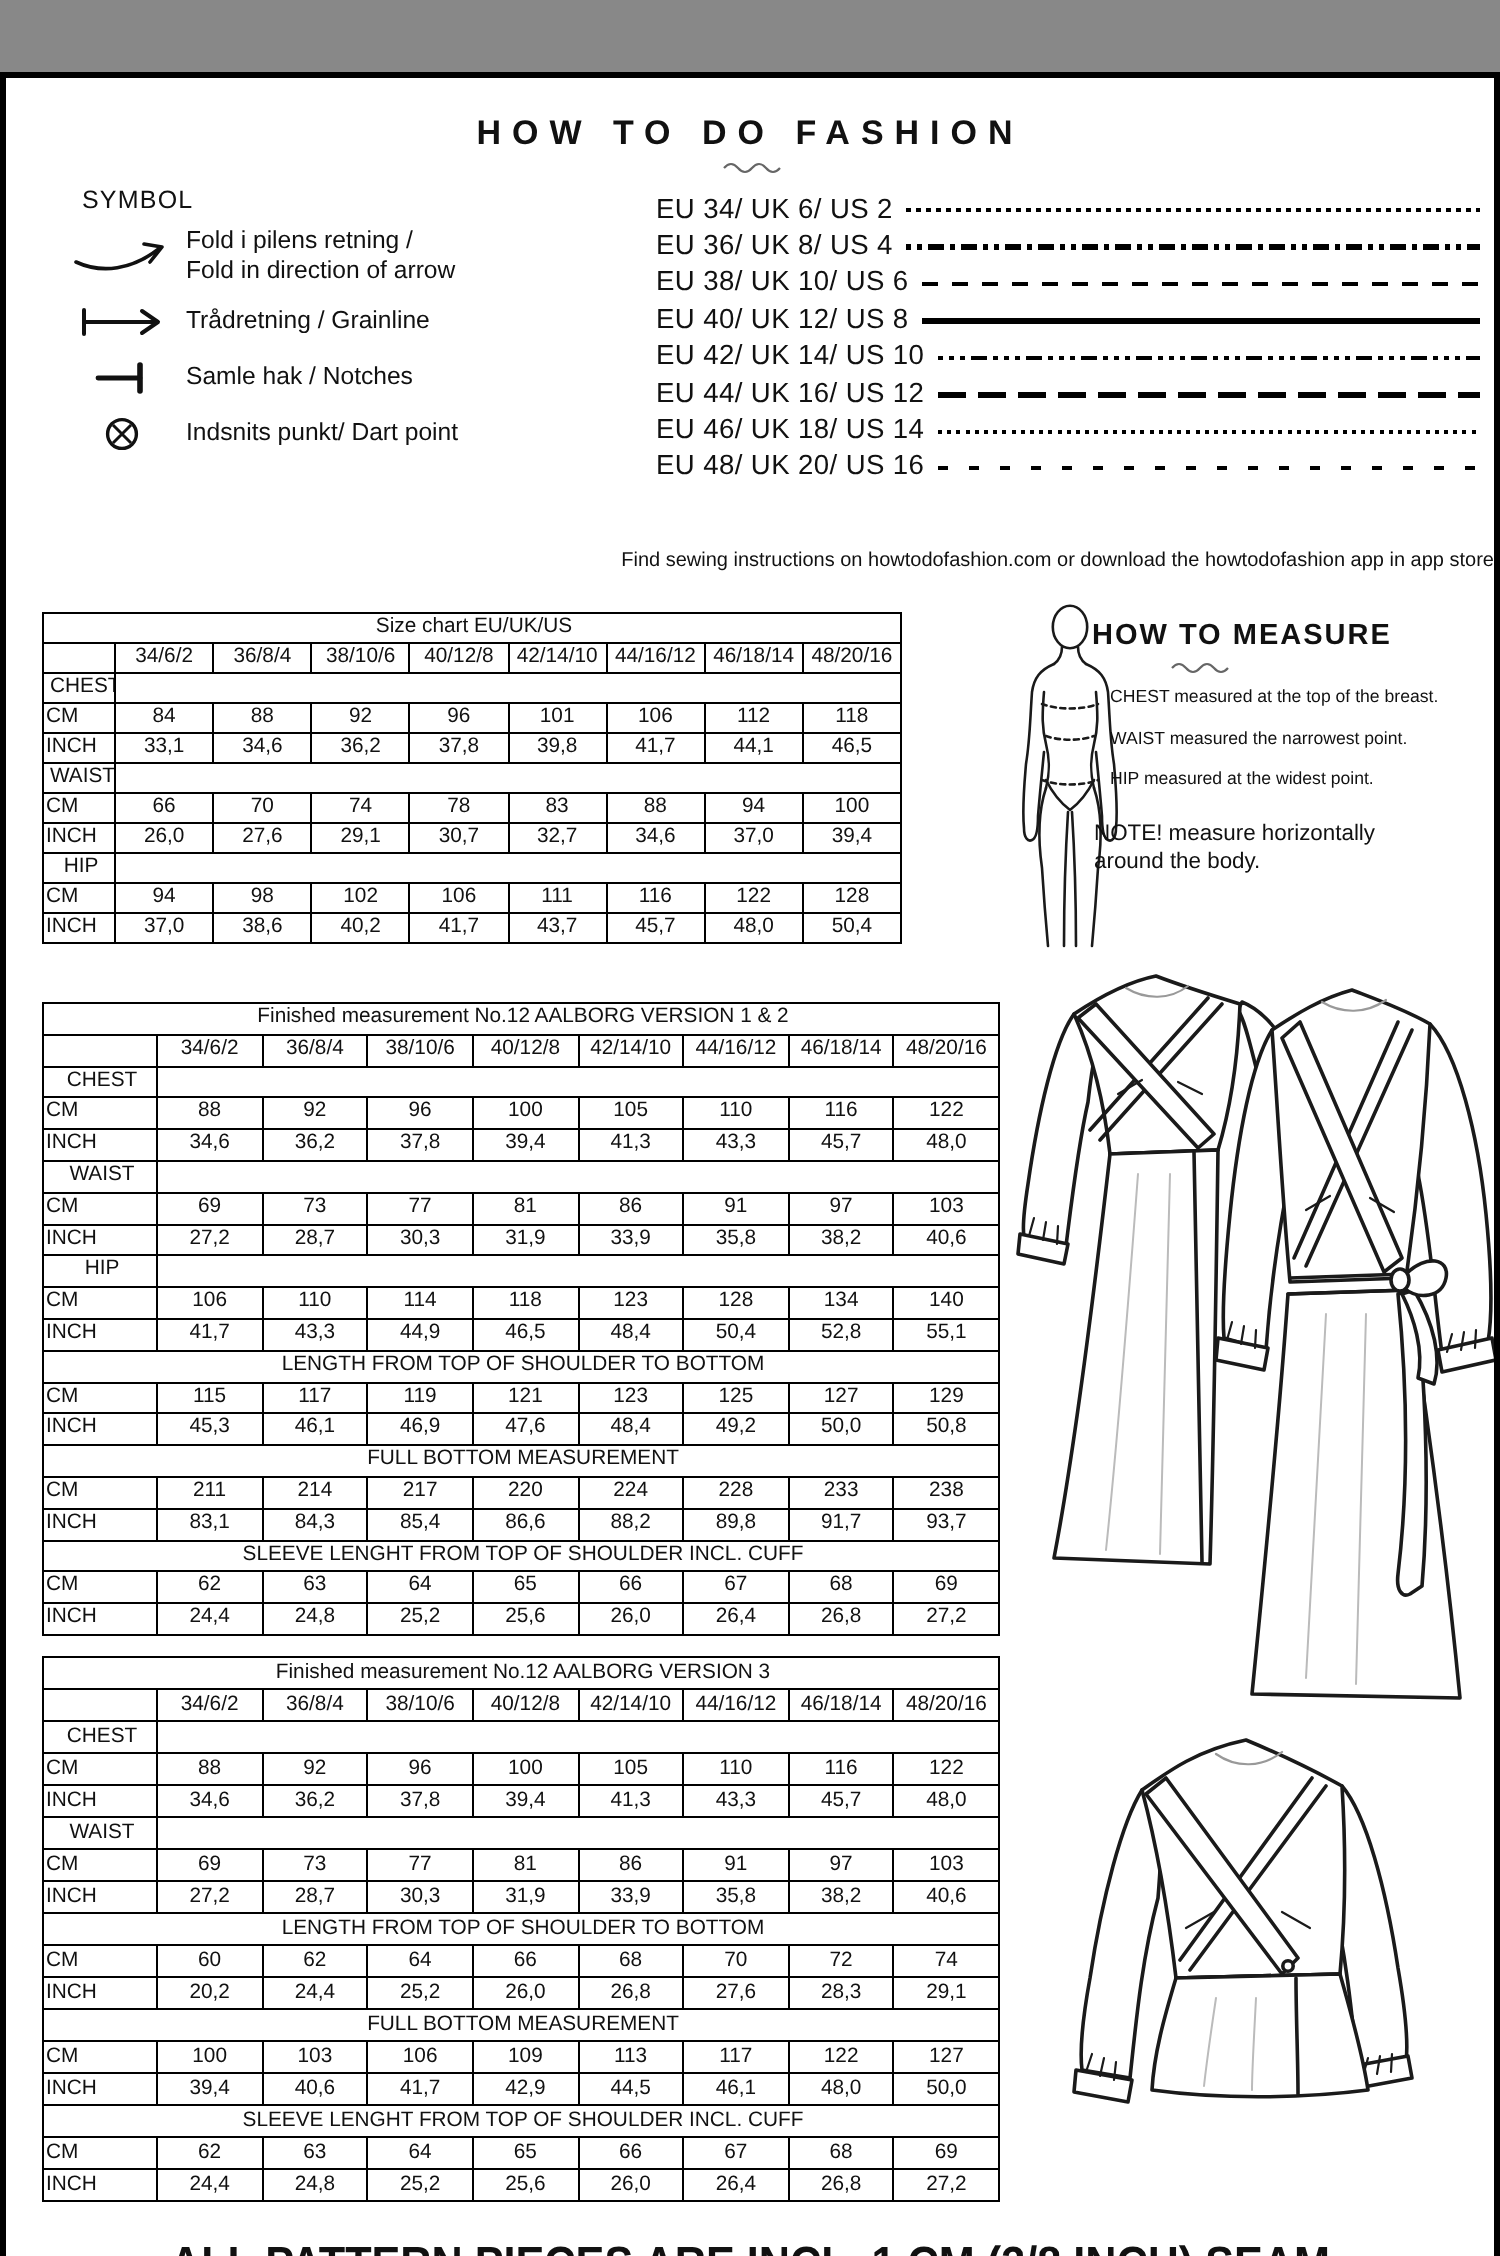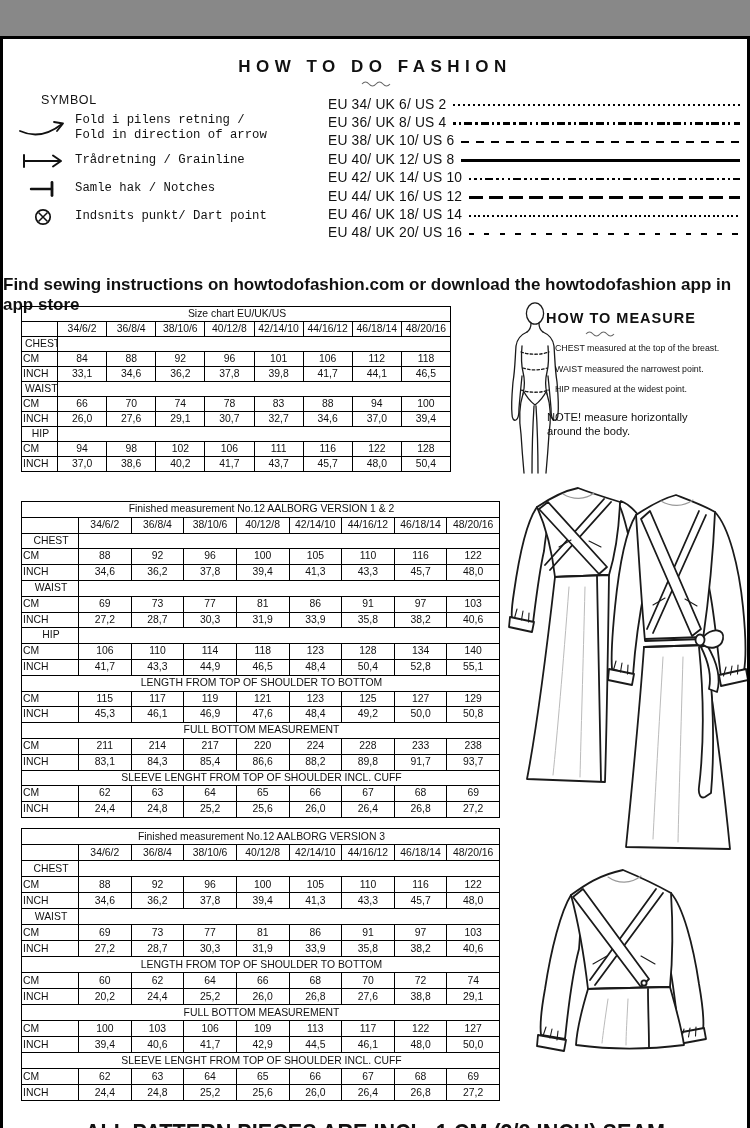--- a/index.html
+++ b/index.html
@@ -6,41 +6,41 @@
   .page{position:relative;width:750px;height:1128px;background:#fff;border:3px solid #000;
         box-sizing:border-box;overflow:hidden;font-family:"Liberation Sans",sans-serif;color:#111;margin-top:36px;}
   .abs{position:absolute;}
 
   
   .doc-title{top:18px;left:0;width:100%;text-align:center;font-size:17px;font-weight:600;letter-spacing:5.5px;}
   .squiggle{stroke:#666;fill:none;stroke-width:1.1px;}
 
   
   .sym-heading{top:54px;left:38px;font-size:12.5px;letter-spacing:.6px;}
-  .sym-list{top:70px;left:12px;width:270px;font-family:Liberation Mono, monospace;}
+  .sym-list{top:70px;left:30px;width:270px;}
   .sym-row{display:flex;align-items:center;min-height:28px;}
   .sym-row.tall{min-height:38px;}
   .sym-icon{width:56px;display:flex;justify-content:center;flex:none;}
   .sym-label{font-size:12.3px;line-height:1.25;margin-left:4px;white-space:pre-line;}
 
   
   .legend{top:56px;left:325px;width:412px;}
   .lg-row{display:flex;align-items:center;height:18.4px;}
   .lg-label{font-size:13.8px;white-space:nowrap;letter-spacing:.2px;flex:none;}
   .lg-line{flex:1;margin-left:7px;margin-top:2px;}
   .ls-dots-square{height:2.4px;background:repeating-linear-gradient(90deg,#000 0 2.4px,transparent 2.4px 5px);}
   .ls-dash-dot-dot{height:2.4px;background:repeating-linear-gradient(90deg,#000 0 2.5px,transparent 2.5px 5.5px,#000 5.5px 8px,transparent 8px 11px,#000 11px 19px,transparent 19px 22px,#000 22px 24.5px,transparent 24.5px 27.5px,#000 27.5px 35.5px,transparent 35.5px 38.5px);}
   .ls-dash-medium{height:2.5px;background:repeating-linear-gradient(90deg,#000 0 8px,transparent 8px 15px);}
   .ls-solid{height:2.6px;background:#000;}
   .ls-dot-dot-dot-dash{height:2.4px;background:repeating-linear-gradient(90deg,#000 0 2.5px,transparent 2.5px 5.5px,#000 5.5px 8px,transparent 8px 11px,#000 11px 13.5px,transparent 13.5px 16.5px,#000 16.5px 24.5px,transparent 24.5px 27.5px);}
   .ls-dash-long{height:2.8px;background:repeating-linear-gradient(90deg,#000 0 14px,transparent 14px 20px);}
   .ls-dots-fine{height:2px;background:repeating-linear-gradient(90deg,#000 0 2px,transparent 2px 4.6px);}
   .ls-dash-sparse{height:2.6px;background:repeating-linear-gradient(90deg,#000 0 5px,transparent 5px 15.5px);}
 
-  .instructions{top:236px;left:0;width:100%;text-align:left;font-size:17px;font-weight:700;}
+  .instructions{top:236px;left:0;width:100%;text-align:right;font-size:10px;font-weight:400;}
 
   
   .tbl-wrap table{border-collapse:collapse;table-layout:fixed;width:100%;font-size:10.4px;}
   .tbl-wrap td{border:1px solid #000;text-align:center;padding:0 1px;white-space:nowrap;overflow:hidden;}
   .tbl-wrap td.tt,.tbl-wrap td.sec{text-align:center;padding-left:3px;}
   .tbl-wrap td.unit{text-align:left;padding-right:3px;}
   #size-chart{top:267px;left:18px;width:430px;}
   #size-chart td{height:14px;line-height:14px;}
   #finished1{top:462px;left:18px;width:479px;}
   #finished1 td{height:14.8px;line-height:14.8px;}
@@ -538,21 +538,21 @@
             <td class="val">74</td>
           </tr>
           <tr>
             <td class="unit">INCH</td>
             <td class="val">20,2</td>
             <td class="val">24,4</td>
             <td class="val">25,2</td>
             <td class="val">26,0</td>
             <td class="val">26,8</td>
             <td class="val">27,6</td>
-            <td class="val">38,8</td>
+            <td class="val">28,3</td>
             <td class="val">29,1</td>
           </tr>
           <tr>
             <td class="sec" colspan="9">FULL BOTTOM MEASUREMENT</td>
           </tr>
           <tr>
             <td class="unit">CM</td>
             <td class="val">100</td>
             <td class="val">103</td>
             <td class="val">106</td>

